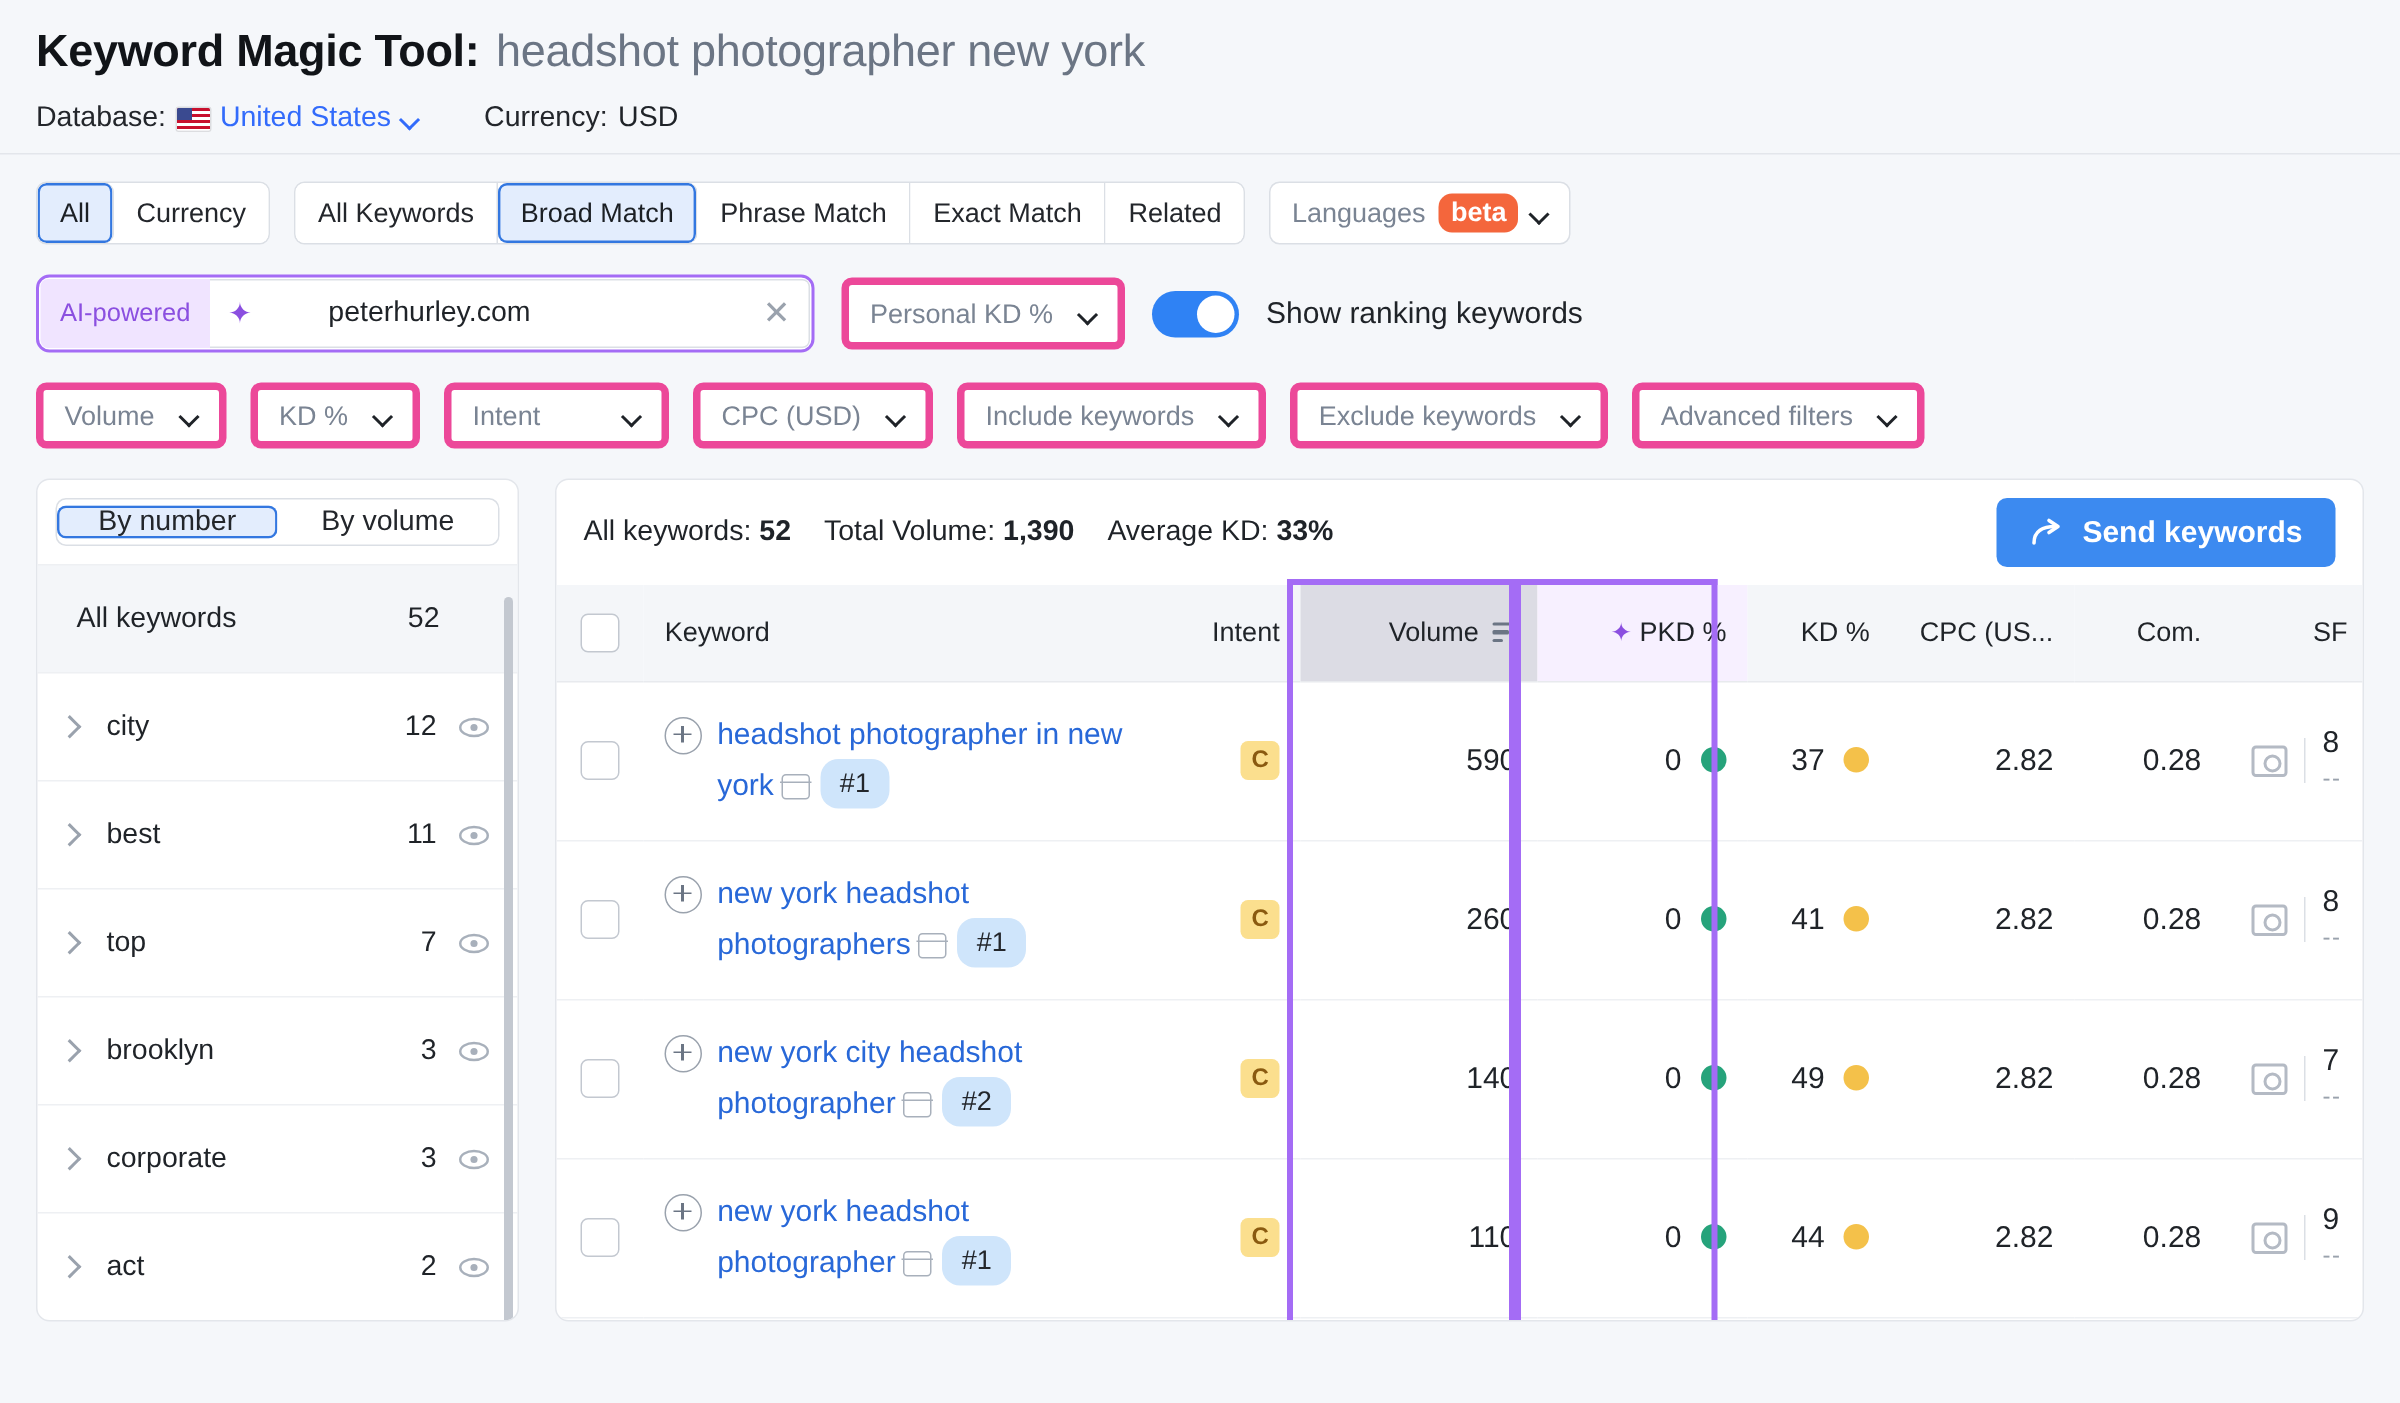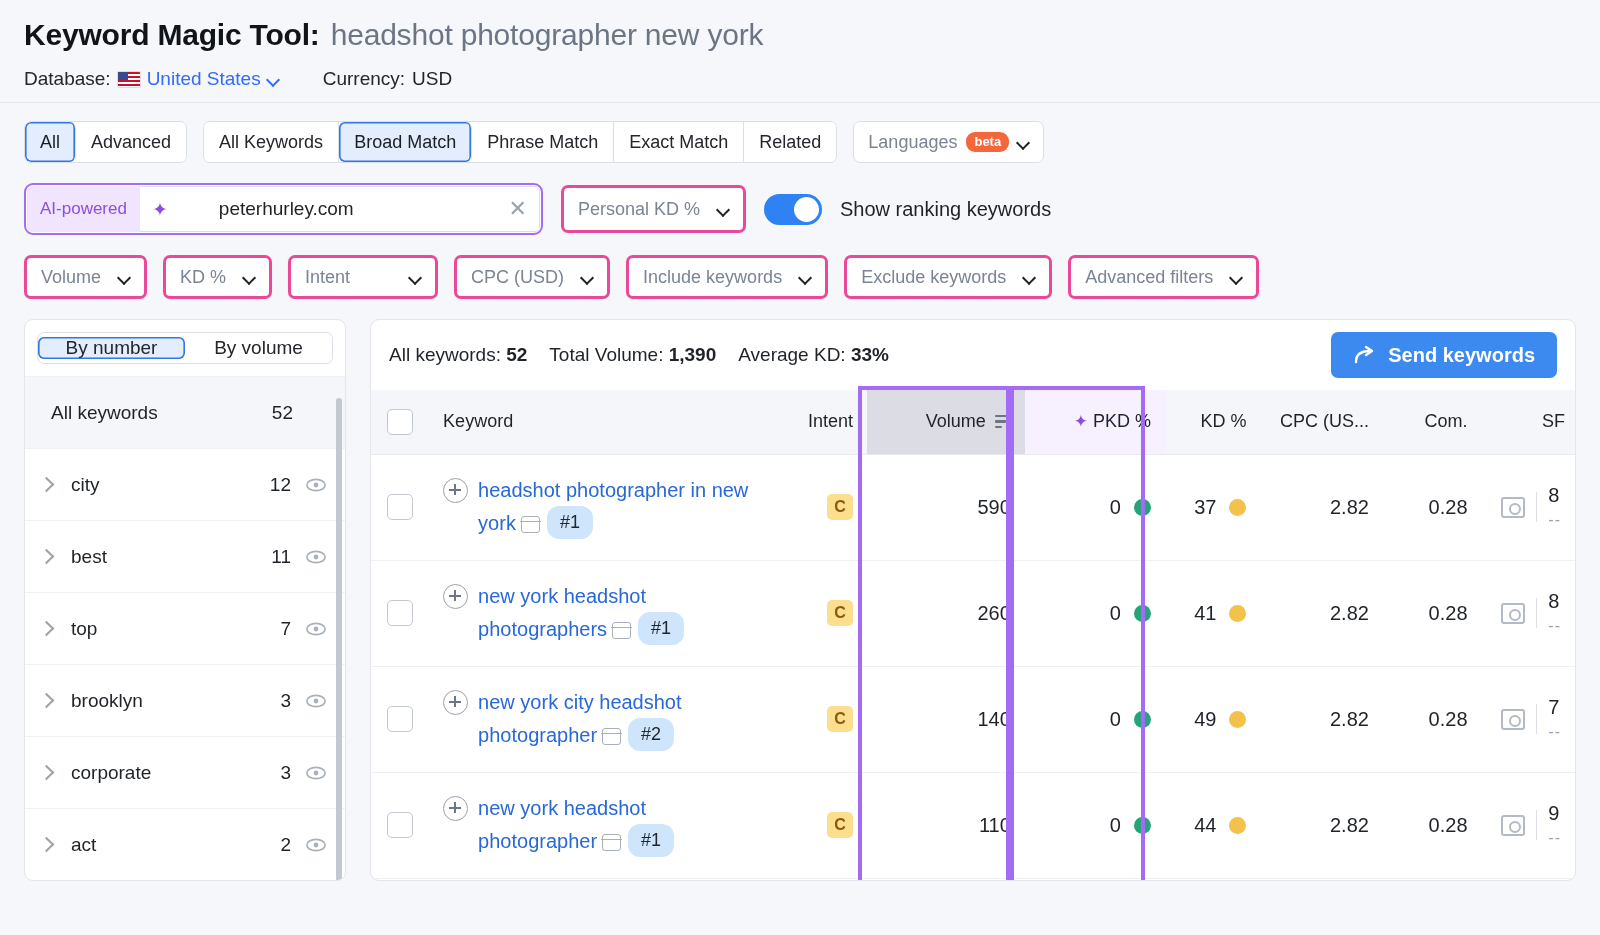--- a/index.html
+++ b/index.html
@@ -59,21 +59,21 @@
   .seg-item.active {
     background: #e3edfd; color: #1b1f24;
     box-shadow: inset 0 0 0 1.6px #3377e0; border-radius: 6px;
   }
   .pill-btn {
     display: flex; align-items: center; gap: 9px; height: 42px; padding: 0 14px;
     background: #fff; border: 1px solid #dbdfe5; border-radius: 7px;
     font-size: 18px; color: #7a8493; cursor: pointer; white-space: nowrap;
   }
   .beta-badge {
-    background: #f4663c; color: #fff; font-size: 13px; font-weight: bold;
+    background: #f4663c; color: #fff; font-size: 18px; font-weight: bold;
     border-radius: 9px; padding: 2px 8px; line-height: 1.2;
   }
 
   .ai-row { display: flex; align-items: center; gap: 18px; margin-top: 20px; }
   .ai-wrap {
     display: flex; align-items: center;
     border: 2.5px solid #a46cf5; border-radius: 9px; padding: 1px;
     background: #fff; height: 52px;
   }
   .ai-label {
@@ -97,21 +97,21 @@
   .toggle::after {
     content: ""; position: absolute; top: 3px; right: 3px;
     width: 25px; height: 25px; border-radius: 50%; background: #fff;
   }
   .toggle-label { font-size: 20px; color: #1f2328; }
 
   .drop-row { display: flex; align-items: center; gap: 16px; margin-top: 20px; }
   .drop {
     display: flex; align-items: center; justify-content: space-between; gap: 18px;
     height: 44px; padding: 0 14px; background: #fff;
-    border: 3px solid #ec4899; border-radius: 7px;
+    border: 5px solid #ec4899; border-radius: 7px;
     font-size: 18px; color: #7a8493; cursor: pointer; white-space: nowrap;
   }
 
   
   .body { display: flex; gap: 24px; padding: 20px 24px 0 24px; }
 
   
   .sidebar {
     width: 322px; background: #fff; border: 1px solid #e3e6eb; border-radius: 9px;
     overflow: hidden; flex: none; position: relative;
@@ -276,21 +276,21 @@
     </div>
   </div>
 </div>
 <div class="hdr-divider"></div>
 
 <div class="filters">
 
   <div class="tabs-row">
     <div class="seg">
       <div class="seg-item active">All</div>
-      <div class="seg-item">Advanced</div>
+      <div class="seg-item">Currency</div>
     </div>
     <div class="seg">
       <div class="seg-item">All Keywords</div>
       <div class="seg-item active">Broad Match</div>
       <div class="seg-item">Phrase Match</div>
       <div class="seg-item">Exact Match</div>
       <div class="seg-item">Related</div>
     </div>
     <div class="pill-btn">
       <span>Languages</span>

